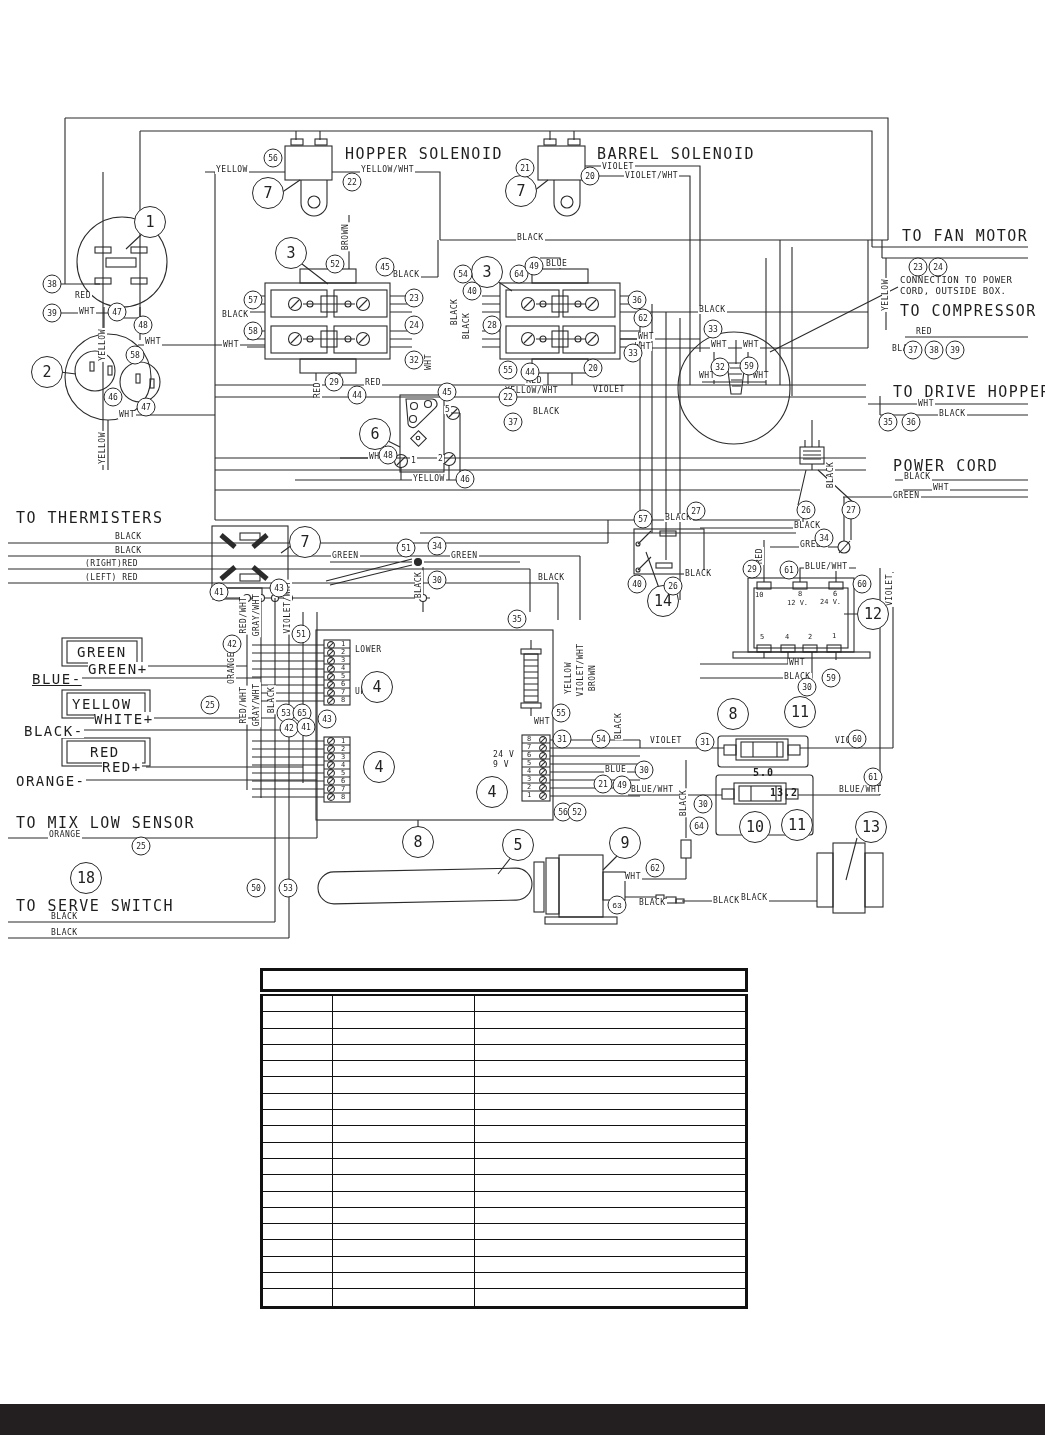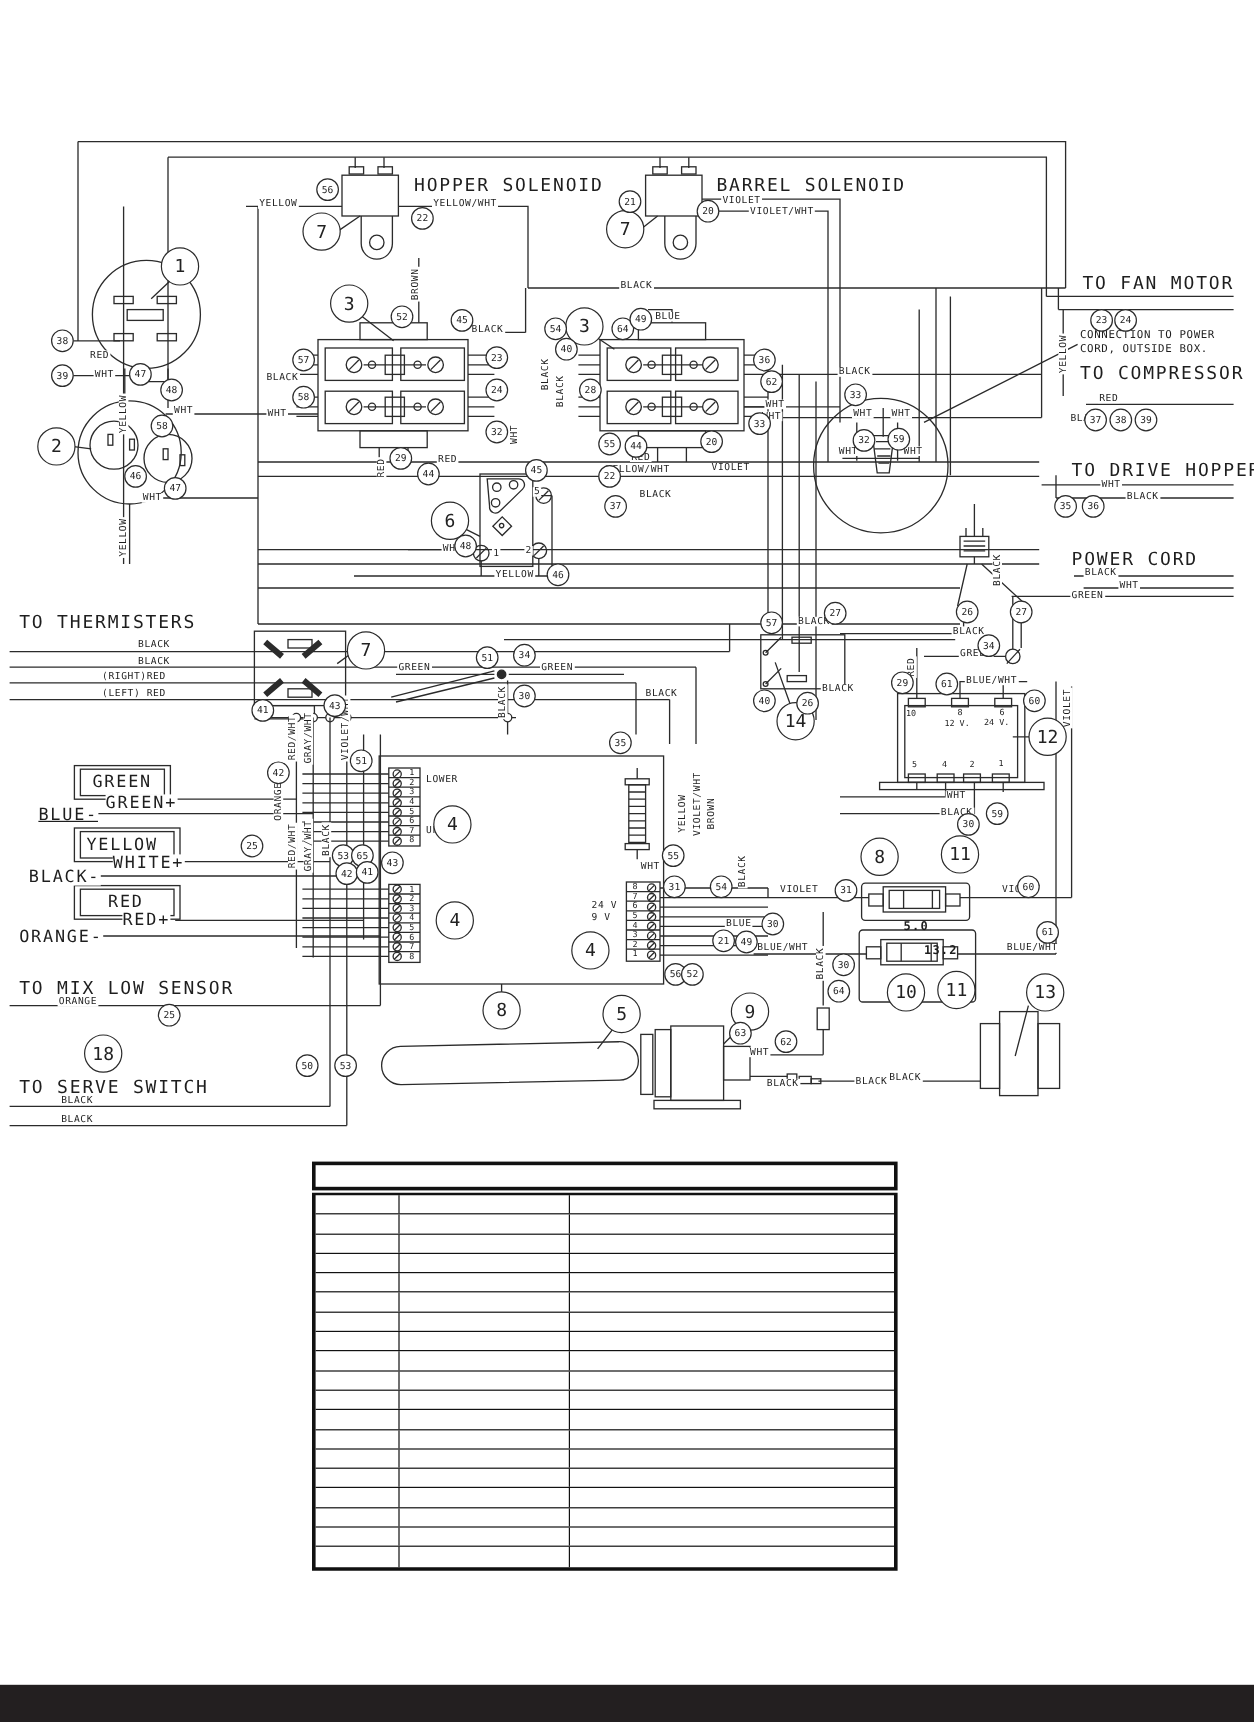--- a/index.html
+++ b/index.html
@@ -523,21 +523,21 @@
       <div class="co" style="left: 622px; top: 785px;">49</div>
       <div class="co" style="left: 644px; top: 770px;">30</div>
       <div class="co" style="left: 705px; top: 742px;">31</div>
       <div class="co" style="left: 703px; top: 804px;">30</div>
       <div class="co" style="left: 563px; top: 812px;">56</div>
       <div class="co" style="left: 577px; top: 812px;">52</div>
       <div class="co" style="left: 857px; top: 739px;">60</div>
       <div class="co" style="left: 873px; top: 777px;">61</div>
       <div class="co" style="left: 699px; top: 826px;">64</div>
       <div class="co" style="left: 655px; top: 868px;">62</div>
-      <div class="co" style="left: 617px; top: 861px;">63</div>
+      <div class="co" style="left: 617px; top: 905px; font-family: Liberation Mono, monospace;">63</div>
       <div class="co" style="left: 141px; top: 846px;">25</div>
       <div class="co" style="left: 256px; top: 888px;">50</div>
       <div class="co" style="left: 288px; top: 888px;">53</div>
     </div>
 
 <div class="ptable">
   <div class="hdr"></div>
   <div class="grid" id="table-grid">
         <div class="row">
           <div class="cell" style="width: 70px;"></div>

